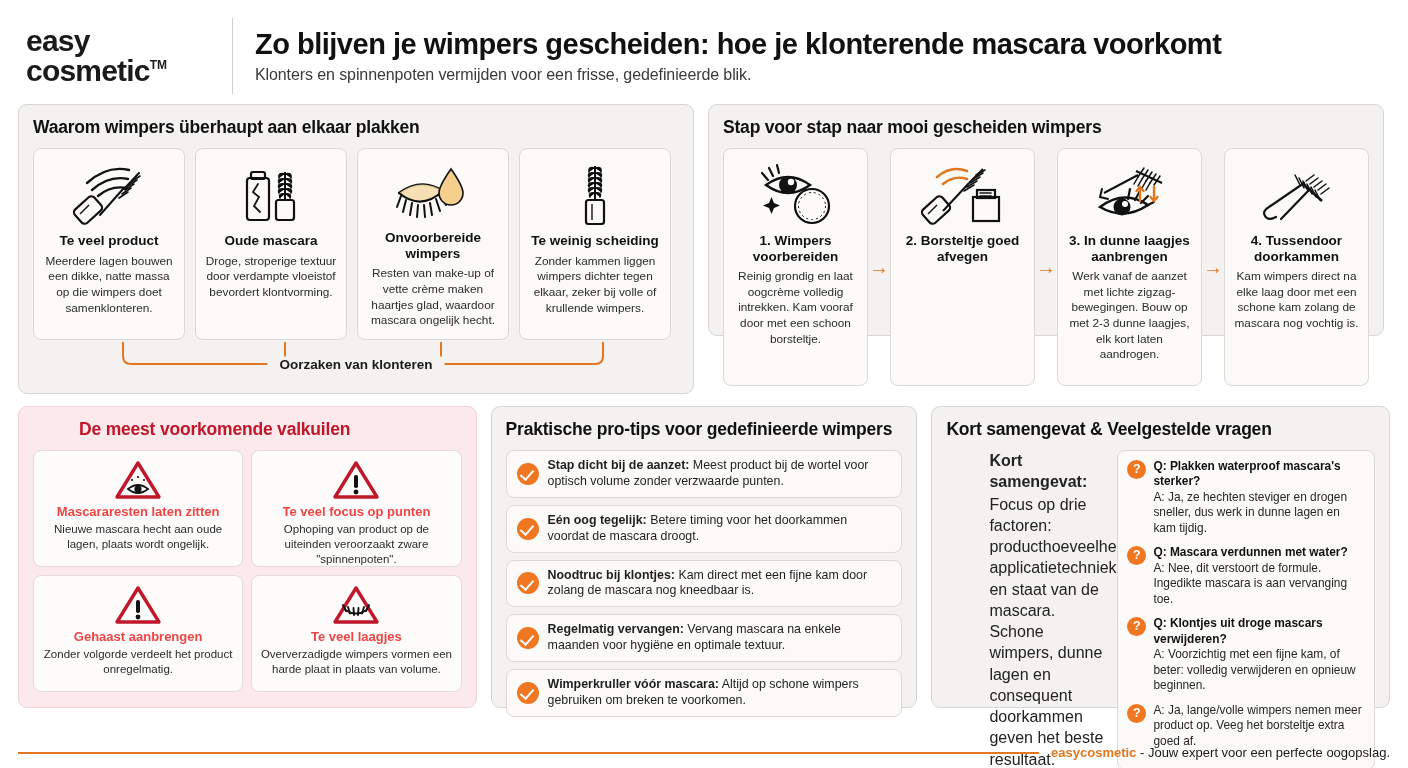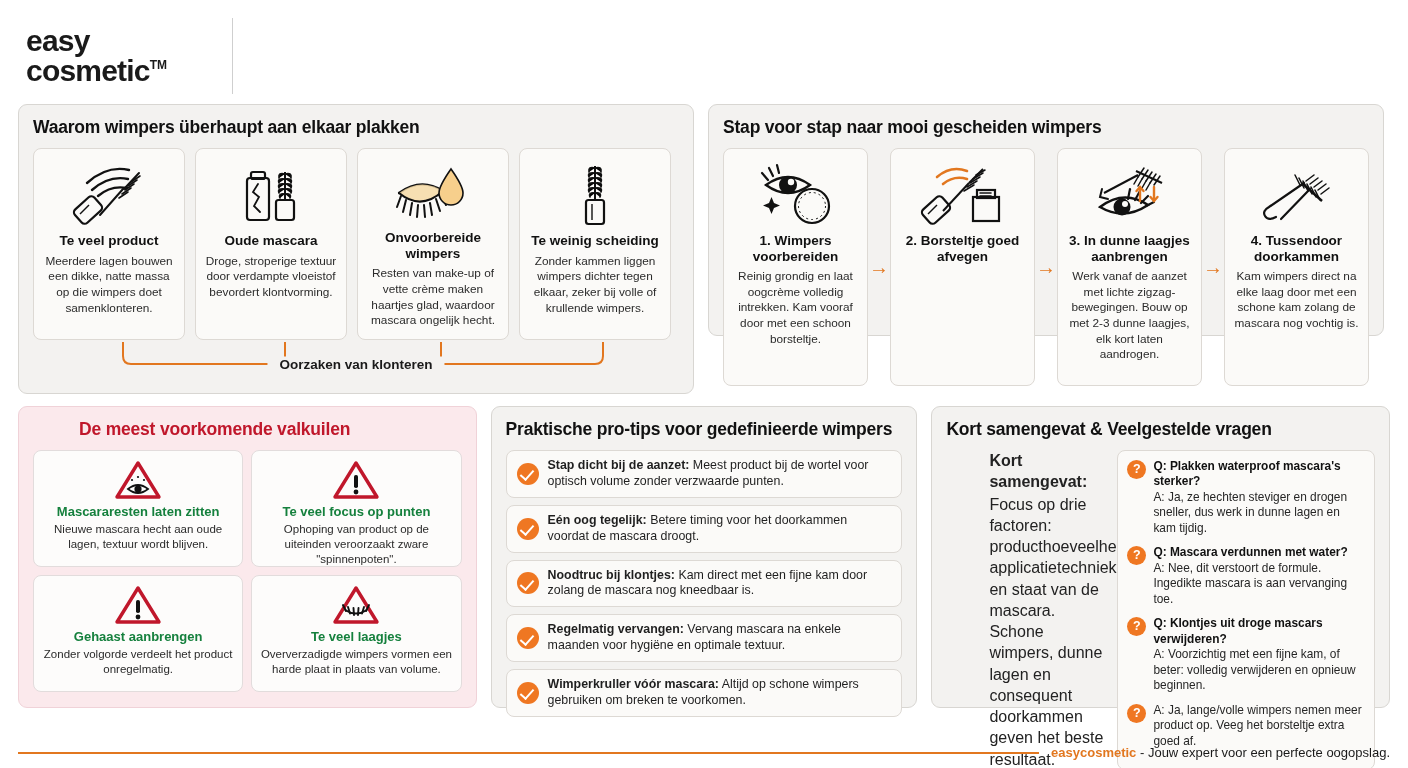--- a/index.html
+++ b/index.html
@@ -69,21 +69,21 @@
 
   
   .bottom { margin-top: 12px; display: flex; gap: 14px; }
   .p-pitfalls { width: 462px; height: 302px; }
   .pitfall-grid { display: grid; grid-template-columns: 1fr 1fr; gap: 8px; }
   .pitfall-card {
     background: #fdfcfb; border: 1px solid #e2dcdc; border-radius: 8px;
     padding: 8px 8px 10px; text-align: center; display: flex; flex-direction: column; align-items: center;
     height: 117px;
   }
-  .pitfall-title { font-size: 13px; font-weight: 700; margin-top: 3px; color: #15803d; }
+  .pitfall-title { font-size: 13px; font-weight: 700; margin-top: 3px; color: #ef4444; }
   .pitfall-body { font-size: 11.5px; line-height: 1.3; margin-top: 3px; color: #2b2b2b; }
 
   .p-tips { width: 430px; height: 302px; }
   .tip {
     background: #fbfaf8; border: 1px solid #ddd9d4; border-radius: 8px;
     display: flex; align-items: center; gap: 9px; padding: 7px 10px; margin-bottom: 7px; min-height: 42px;
   }
   .tick { flex: 0 0 22px; width: 22px; height: 22px; border-radius: 50%; background: #ef7722; position: relative; }
   .tick::after {
     content: ""; position: absolute; left: 6.5px; top: 4.5px; width: 6px; height: 11px;
@@ -117,20 +117,24 @@
 <body>
 
 <div class="page">
 
   <div class="header">
     <div class="logo">
       <div class="logo-l1">easy</div>
       <div><span class="logo-l2">cosmetic</span><span class="logo-tm">TM</span></div>
     </div>
     <div class="hdr-divider"></div>
+    <div class="hdr-text">
+      <div class="hdr-title">Zo blijven je wimpers gescheiden: hoe je klonterende mascara voorkomt</div>
+      <div class="hdr-sub">Klonters en spinnenpoten vermijden voor een frisse, gedefinieerde blik.</div>
+    </div>
   </div>
 
   <div class="row">
 
     <div class="panel p-causes">
       <div class="panel-title">Waarom wimpers überhaupt aan elkaar plakken</div>
       <div class="causes-grid">
 
         <div class="card">
           <div class="card-icon">
@@ -390,21 +394,21 @@
               <path d="M14 30 q10 -8 20 0 q-10 8 -20 0 Z" fill="none" stroke="#111" stroke-width="1.8"></path>
               <circle cx="24" cy="30" r="3.6" fill="#111"></circle>
               <g fill="#111">
                   <circle cx="18" cy="21" r="1.1"></circle>
                   <circle cx="24" cy="18" r="1.1"></circle>
                   <circle cx="30" cy="21" r="1.1"></circle>
                 </g>
             </svg>
           </div>
           <div class="pitfall-title">Mascararesten laten zitten</div>
-          <div class="pitfall-body">Nieuwe mascara hecht aan oude lagen, textuur wordt blijven.</div>
+          <div class="pitfall-body">Nieuwe mascara hecht aan oude lagen, plaats wordt ongelijk.</div>
         </div>
 
         <div class="pitfall-card">
           <div>
             <svg width="48" height="42" viewBox="0 0 48 42">
               <path d="M24 4 L45 38 L3 38 Z" fill="none" stroke="#c0172b" stroke-width="3.4" stroke-linejoin="round"></path>
               <rect x="22" y="16" width="4" height="13" rx="1.8" fill="#111"></rect>
               <circle cx="24" cy="33" r="2.4" fill="#111"></circle>
             </svg>
           </div>

